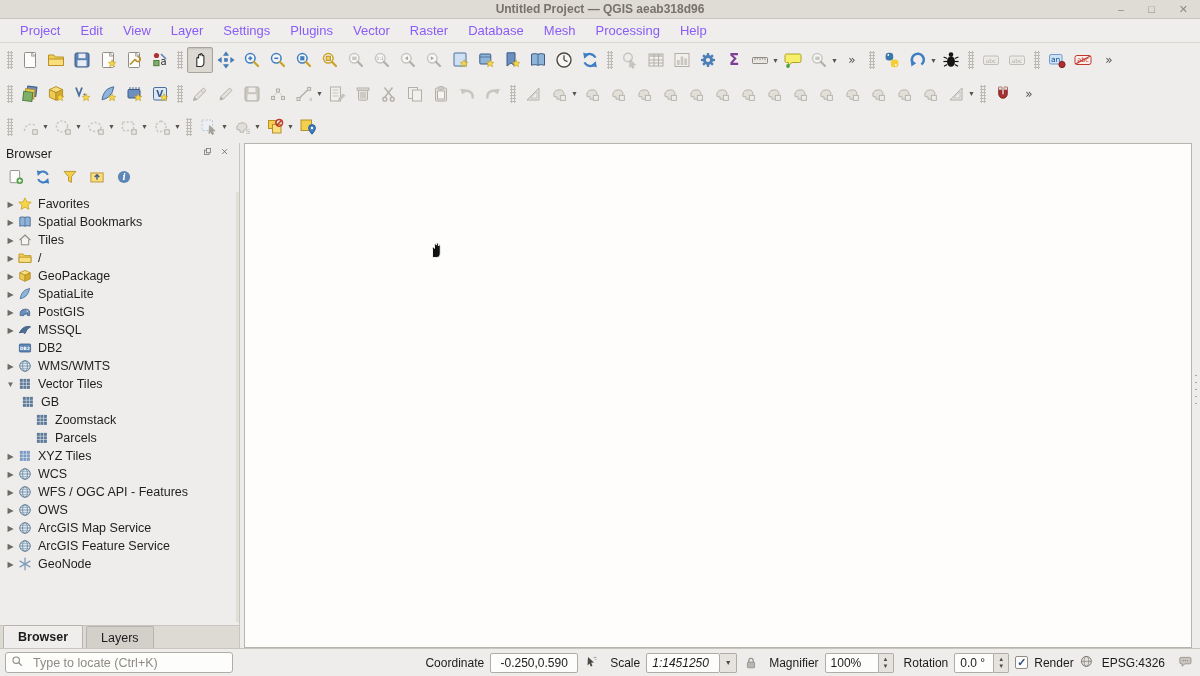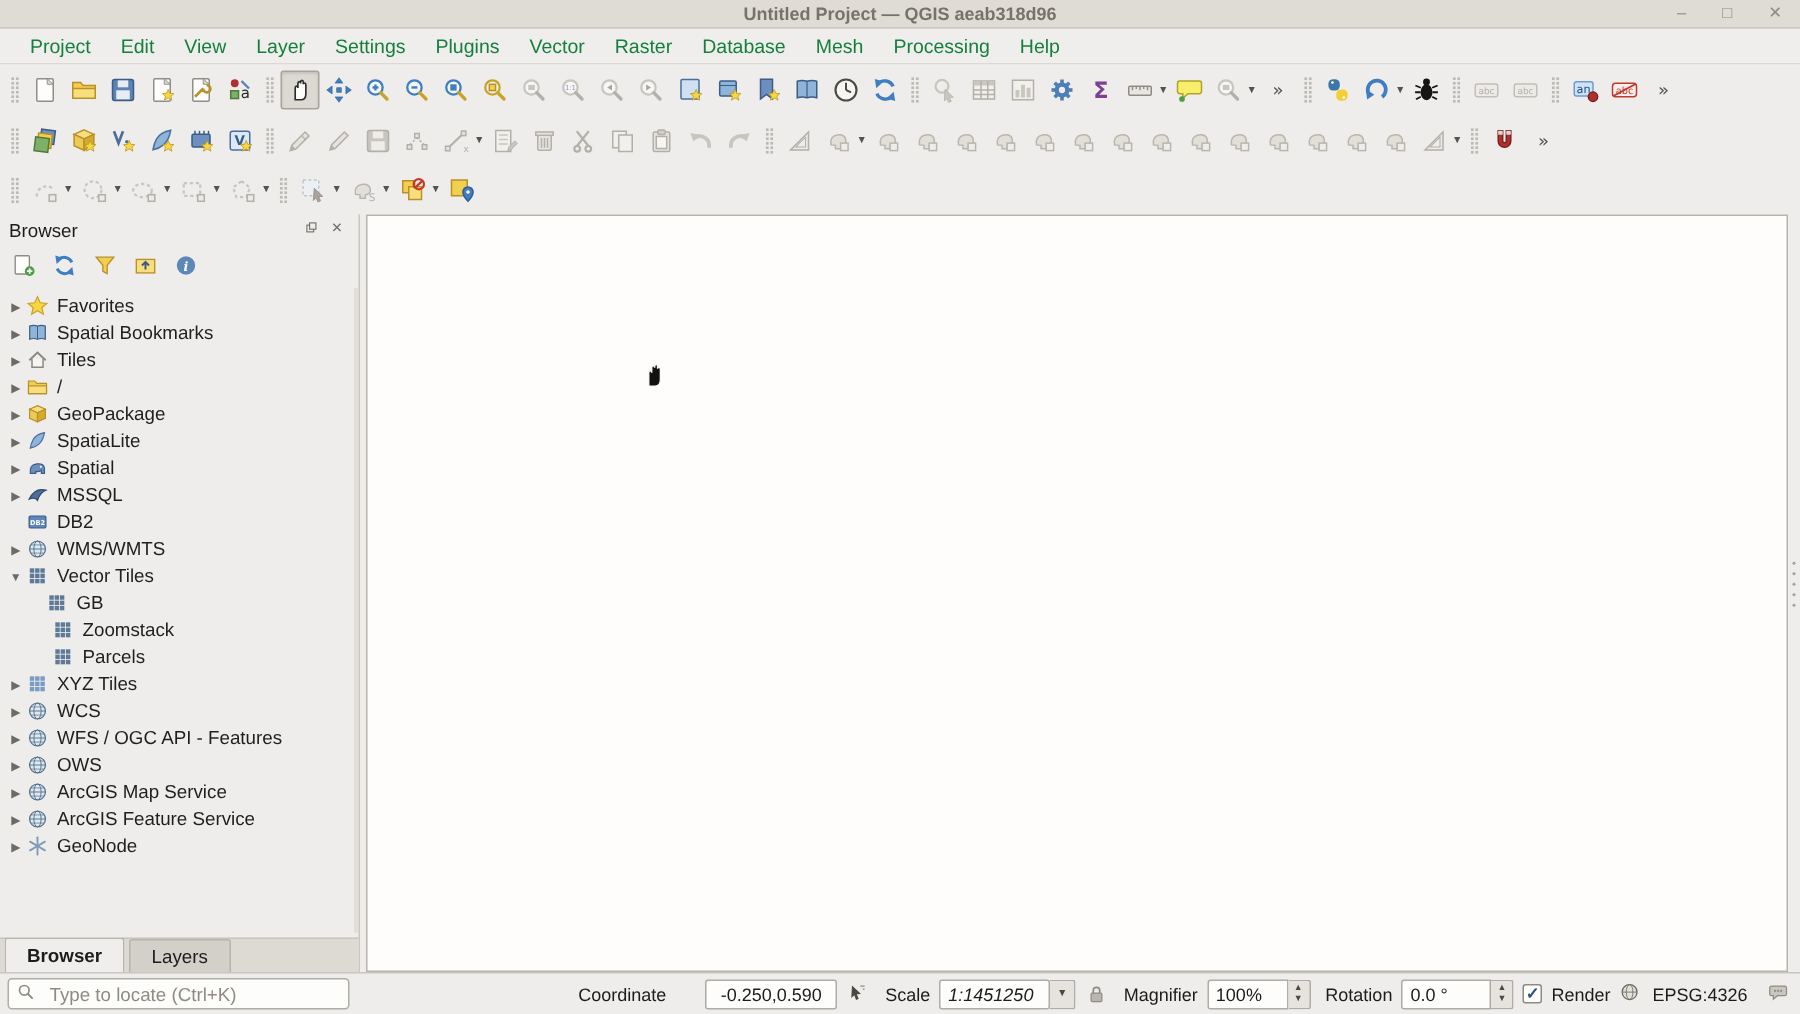--- a/index.html
+++ b/index.html
@@ -6,21 +6,21 @@
     font-family:"Liberation Sans",sans-serif;background:#eeedeb;-webkit-font-smoothing:antialiased;}
   *{box-sizing:border-box;}
   
   .titlebar{height:19px;background:#dfdbd5;border-bottom:1px solid #c9c5bf;display:flex;
     align-items:center;justify-content:center;position:relative;}
   .titlebar .title{font-size:12px;font-weight:bold;color:#77726b;}
   .win-controls{position:absolute;right:12px;top:1px;display:flex;gap:24px;color:#8f8a83;font-size:11px;line-height:16px;}
   .win-controls span{cursor:default;}
   
   .menubar{height:24px;display:flex;align-items:center;padding:0 10px;background:#efeeec;
-    border-bottom:1px solid #dcd8d2;font-size:13px;color:#15803d;}
+    border-bottom:1px solid #dcd8d2;font-size:13px;color:#8b5cf6;}
   .menubar .mitem{padding:2px 10px;border-radius:2px;}
   
   .toolbar{display:flex;align-items:center;height:33px;padding:0 3px;background:#eeedeb;}
   .toolbar.t1{height:34px;}
   .tbtn{width:26px;height:26px;display:flex;align-items:center;justify-content:center;
     border:1px solid transparent;border-radius:2px;flex:0 0 auto;}
   .tbtn.active{background:#dcd9d3;border-color:#a8a49d;box-shadow:inset 0 1px 2px rgba(0,0,0,.12);}
   .tbtn svg{display:block;}
   .ddwrap{display:flex;align-items:center;flex:0 0 auto;}
   .dd{width:9px;font-size:7px;color:#56524c;text-align:center;margin-left:-2px;}
@@ -57,34 +57,34 @@
     align-items:center;padding:0 5px;font-size:12px;color:#1c1c1c;gap:6px;}
   .locator{width:228px;height:21px;background:#fdfdfc;border:1px solid #b0aca6;border-radius:3px;
     display:flex;align-items:center;padding:0 5px;gap:4px;}
   .locator input{border:none;outline:none;background:transparent;font-size:12.5px;width:190px;
     font-family:"Liberation Sans",sans-serif;color:#3a3a3a;}
   .locator input::placeholder{color:#8f8a84;}
   .sb-spacer{flex:1;}
   .sb-label{margin-left:4px;}
   .sb-field{height:20px;background:#fdfdfc;border:1px solid #b0aca6;border-radius:2px;
     display:flex;align-items:center;padding:0 5px;font-size:12px;color:#1c1c1c;}
-  .coord{width:88px;justify-content:center;margin-left:20px;}
+  .coord{width:88px;justify-content:center;}
   .scale{width:74px;font-style:italic;}
   .combo-arrow{width:17px;height:20px;border:1px solid #b0aca6;border-left:none;border-radius:0 2px 2px 0;
     background:#e6e3de;display:flex;align-items:center;justify-content:center;font-size:7px;color:#4c4842;}
   .spin{display:flex;}
   .spin .sb-field{border-radius:2px 0 0 2px;}
   .spin-btns{width:15px;height:20px;border:1px solid #b0aca6;border-left:none;border-radius:0 2px 2px 0;
     background:#e6e3de;display:flex;flex-direction:column;align-items:center;justify-content:center;
     font-size:6px;color:#4c4842;line-height:7px;}
   .chk{width:13px;height:13px;border:1px solid #8f8a83;background:#fdfdfc;border-radius:2px;
     display:flex;align-items:center;justify-content:center;font-size:11px;color:#2d4f86;font-weight:bold;}
   .sicon{display:inline-flex;}
   .mag100{width:54px;}
-  .rot{width:60px;}
+  .rot{width:40px;}
 </style>
 </head>
 <body>
 
 <div class="titlebar">
   <span class="title">Untitled Project — QGIS aeab318d96</span>
   <span class="win-controls">
     <span>–</span>
     <span>□</span>
     <span>✕</span>
@@ -1006,21 +1006,21 @@
               <path d="M15.8 3 Q9 4.2 6.4 8.8 Q4.6 12 4 16 Q8.2 15.2 11.2 12.6 Q14.8 9.4 15.8 3 Z" fill="#8fb4d9" stroke="#4a6f9b"></path>
             </svg></span>
           <span>SpatiaLite</span>
         </div>
         <div class="trow" style="padding-left: 4px;">
           <span class="exp">▶</span>
           <span class="ticon"><svg width="16" height="16" viewBox="0 0 20 20">
               <path d="M4 14.5 Q3 7 9.5 6.5 Q15.5 6 15.8 10.2 L15.8 14.5 L13.2 14.5 L13.2 11.8 Q11 13.4 8.6 12.8 L8.6 14.5 Z" fill="#6c8fbf" stroke="#3c5c86"></path>
               <circle cx="12.8" cy="9" r="0.8" fill="#fff"></circle>
             </svg></span>
-          <span>Spatial</span>
+          <span>PostGIS</span>
         </div>
         <div class="trow" style="padding-left: 4px;">
           <span class="exp">▶</span>
           <span class="ticon"><svg width="16" height="16" viewBox="0 0 20 20">
               <path d="M3 13.5 Q8 3.5 17 6 Q12 8 10 14.5 Q8 11.5 3 13.5 Z" fill="#4a6f9b" stroke="#2d4a6b"></path>
             </svg></span>
           <span>MSSQL</span>
         </div>
         <div class="trow" style="padding-left: 4px;">
           <span class="exp"></span>
@@ -1049,21 +1049,21 @@
               <rect x="12.4" y="3.6" width="3.7" height="3.7" fill="#5d7b99"></rect>
               <rect x="3.6" y="8" width="3.7" height="3.7" fill="#5d7b99"></rect>
               <rect x="8" y="8" width="3.7" height="3.7" fill="#5d7b99"></rect>
               <rect x="12.4" y="8" width="3.7" height="3.7" fill="#5d7b99"></rect>
               <rect x="3.6" y="12.4" width="3.7" height="3.7" fill="#5d7b99"></rect>
               <rect x="8" y="12.4" width="3.7" height="3.7" fill="#5d7b99"></rect>
               <rect x="12.4" y="12.4" width="3.7" height="3.7" fill="#5d7b99"></rect>
             </svg></span>
           <span>Vector Tiles</span>
         </div>
-        <div class="trow" style="padding-left: 17px;">
+        <div class="trow" style="padding-left: 7px;">
           <span class="exp"></span>
           <span class="ticon"><svg width="16" height="16" viewBox="0 0 20 20">
               <rect x="3.6" y="3.6" width="3.7" height="3.7" fill="#5d7b99"></rect>
               <rect x="8" y="3.6" width="3.7" height="3.7" fill="#5d7b99"></rect>
               <rect x="12.4" y="3.6" width="3.7" height="3.7" fill="#5d7b99"></rect>
               <rect x="3.6" y="8" width="3.7" height="3.7" fill="#5d7b99"></rect>
               <rect x="8" y="8" width="3.7" height="3.7" fill="#5d7b99"></rect>
               <rect x="12.4" y="8" width="3.7" height="3.7" fill="#5d7b99"></rect>
               <rect x="3.6" y="12.4" width="3.7" height="3.7" fill="#5d7b99"></rect>
               <rect x="8" y="12.4" width="3.7" height="3.7" fill="#5d7b99"></rect>

